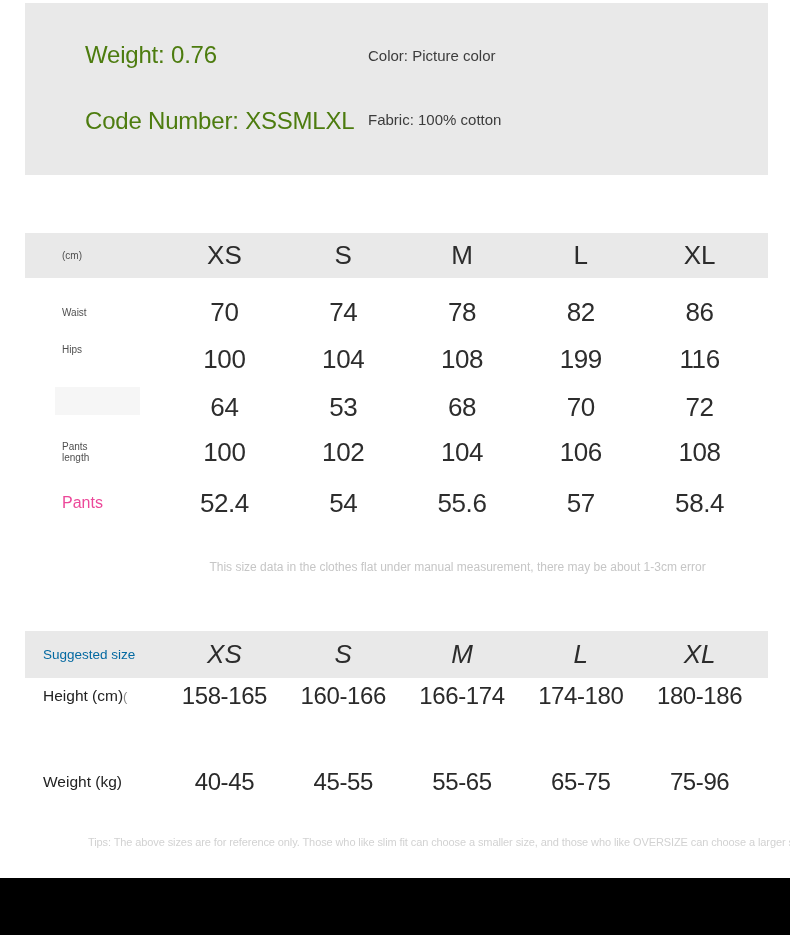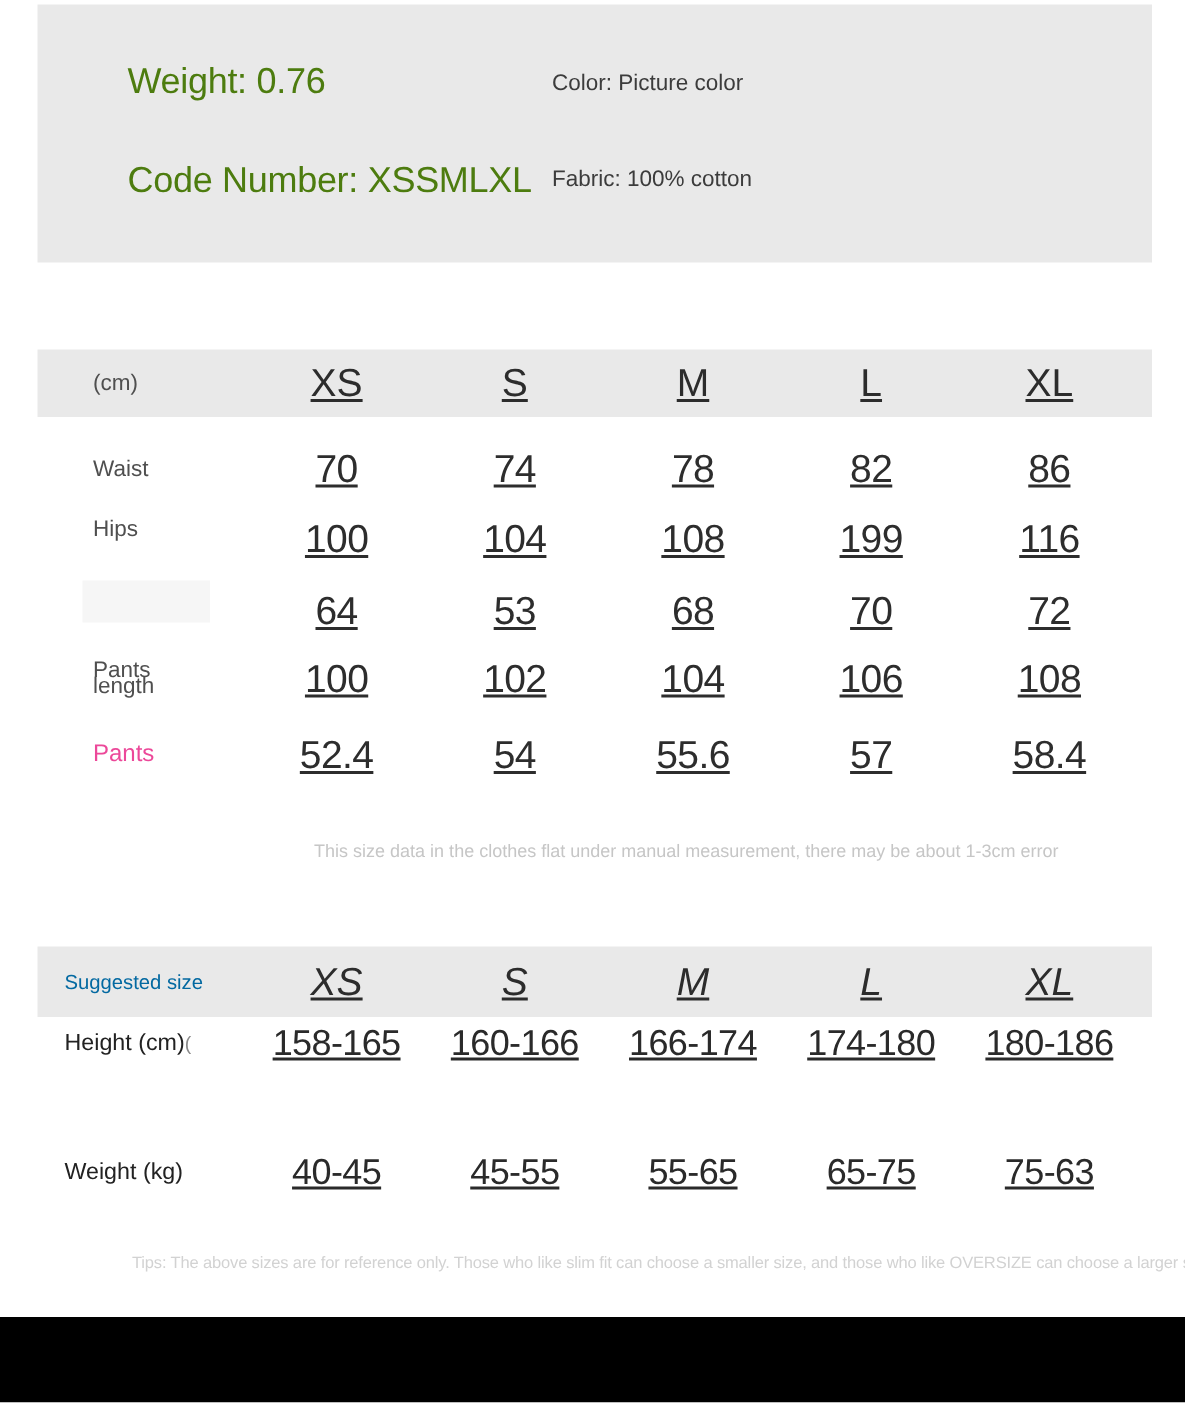--- a/index.html
+++ b/index.html
@@ -9,22 +9,22 @@
     -webkit-font-smoothing:antialiased;
   }
   .abs{position:absolute;}
   .panel{background:#e9e9e9;}
   
   #info-panel{left:25px;top:3px;width:743px;height:172px;}
   .info-big{font-size:24px;color:#4d7c0f;letter-spacing:-0.2px;}
   .info-small{font-size:15px;color:#3c3c3c;margin-left:16px;}
   
   .trow{position:absolute;left:25px;width:734px;display:flex;align-items:center;}
-  .trow .lbl{width:140px;box-sizing:border-box;padding-left:37px;font-size:15px;color:#4f4f4f;}
-  .trow .cell{flex:1;text-align:center;text-decoration:underline;}
+  .trow .lbl{width:140px;box-sizing:border-box;padding-left:37px;font-size:10px;color:#4f4f4f;}
+  .trow .cell{flex:1;text-align:center;}
   .num{font-size:26px;color:#2d2d2d;letter-spacing:-0.4px;}
   .hdr-bar{left:25px;width:743px;background:#e9e9e9;}
   .hdr-letter{font-size:26px;color:#2c2c2c;}
   .unit{font-size:24px;color:#333333;}
   .lbl-small{font-size:11px;line-height:11.5px;color:#3a3a3a;}
   
   .sug-lbl{width:140px;box-sizing:border-box;padding-left:18px;}
   .sug-hdr-letter{font-size:26px;color:#2c2c2c;font-style:italic;}
   .sug-row-lbl{font-size:15.5px;color:#222222;}
   .range{font-size:24px;color:#2a2a2a;letter-spacing:-0.4px;}
@@ -125,18 +125,18 @@
   <div class="cell range">174-180</div>
   <div class="cell range">180-186</div>
 </div>
 
 <div class="trow" style="top:758px;height:48px;">
   <div class="sug-lbl sug-row-lbl">Weight (kg)</div>
   <div class="cell range">40-45</div>
   <div class="cell range">45-55</div>
   <div class="cell range">55-65</div>
   <div class="cell range">65-75</div>
-  <div class="cell range">75-63</div>
+  <div class="cell range">75-96</div>
 </div>
 
 <div class="abs" id="tips-line">Tips: The above sizes are for reference only. Those who like slim fit can choose a smaller size, and those who like OVERSIZE can choose a larger size.</div>
 
 <div class="abs" id="bottom-black-bar"></div>
 
 </body></html>

